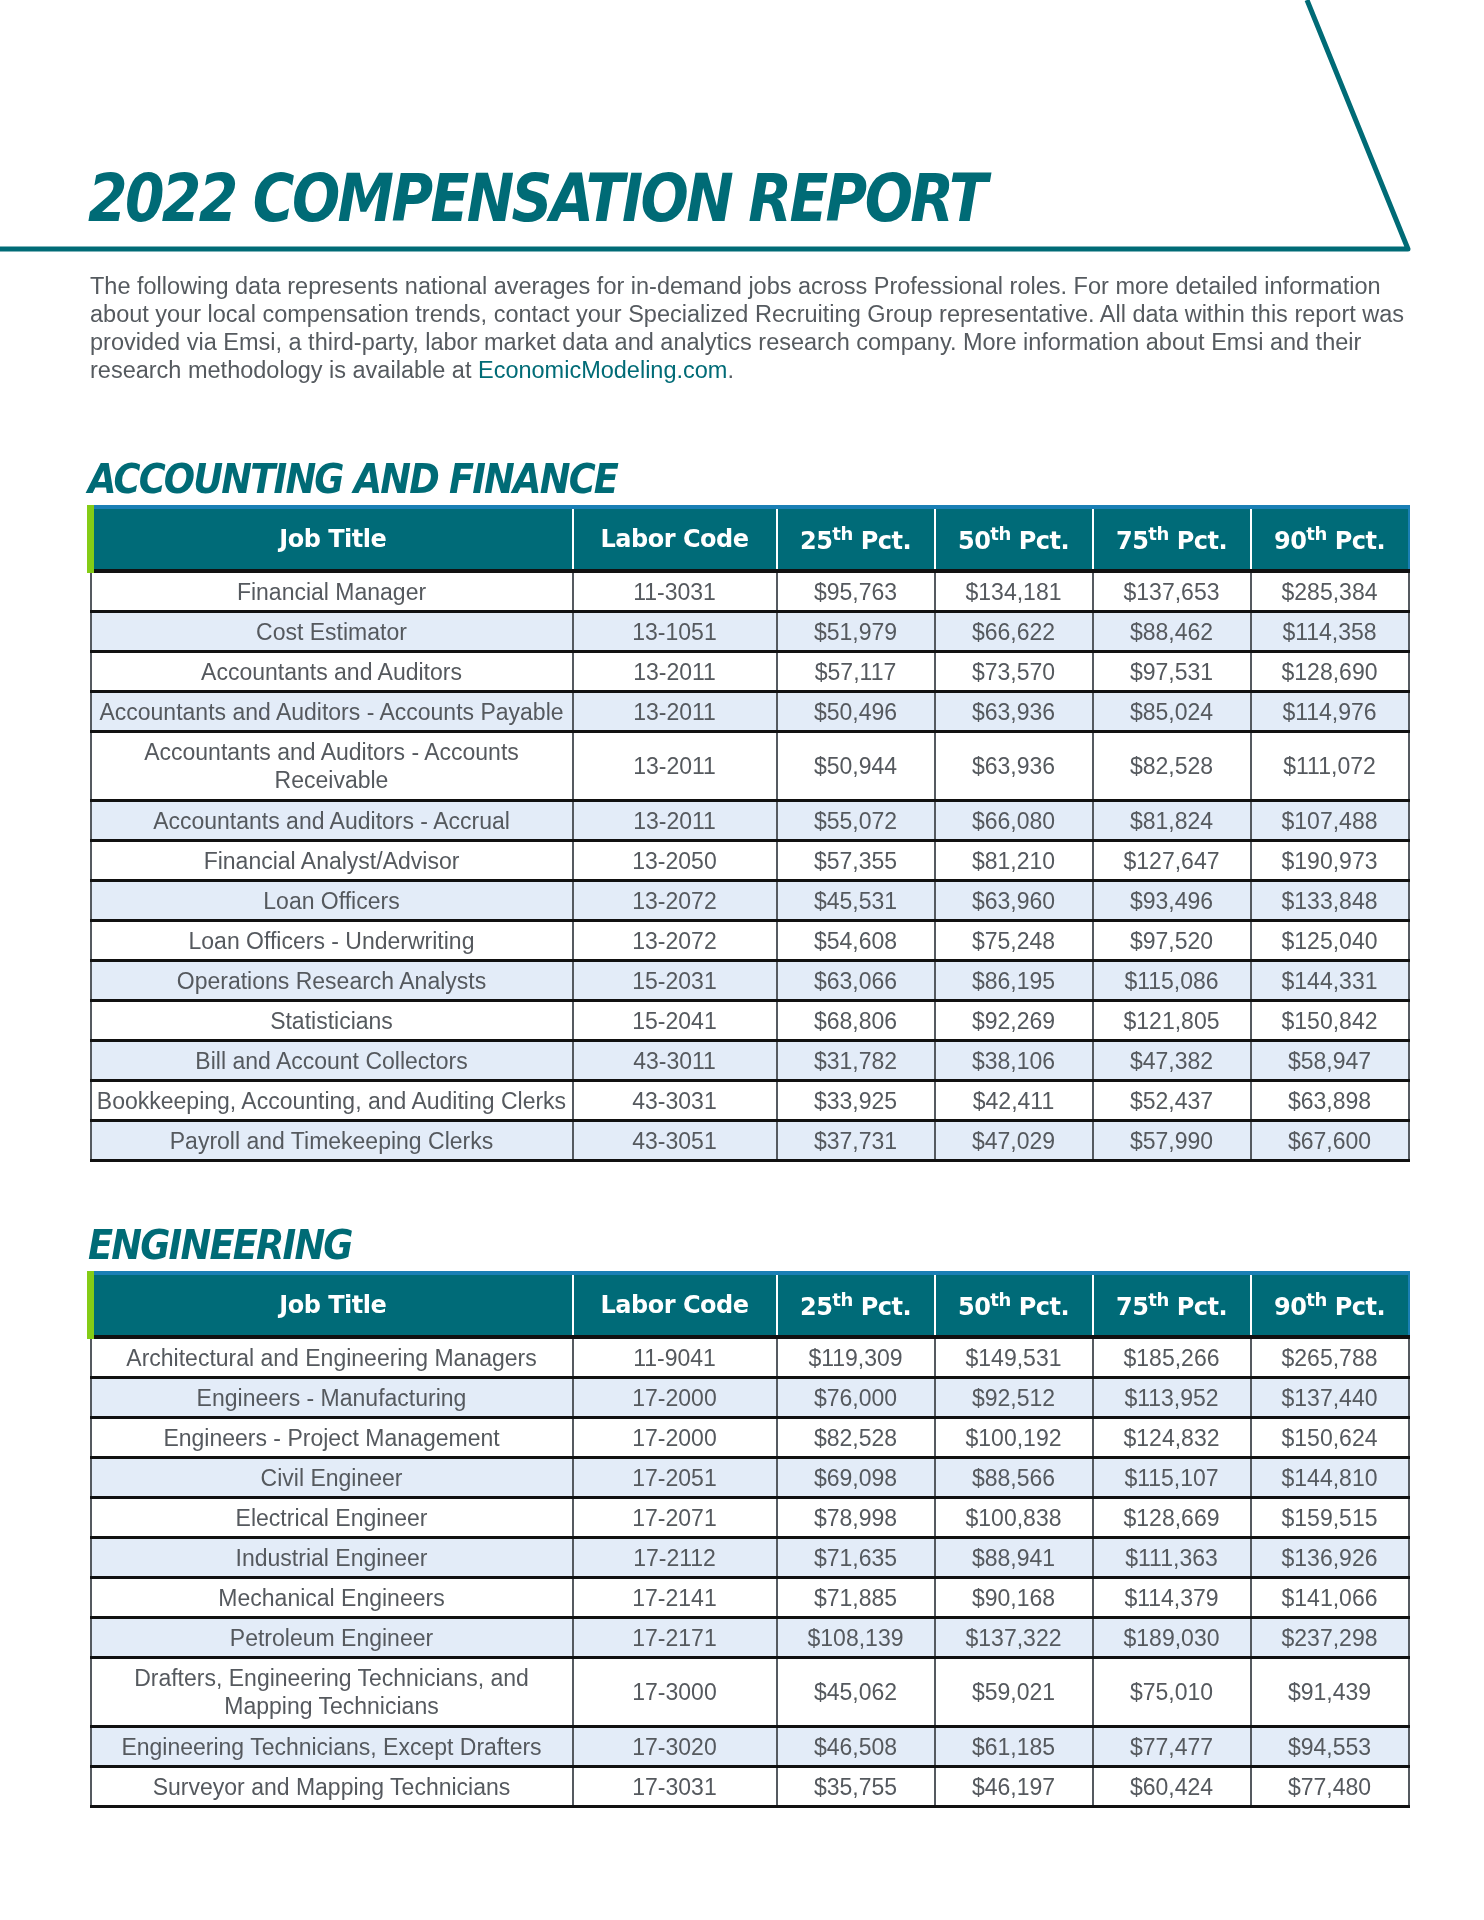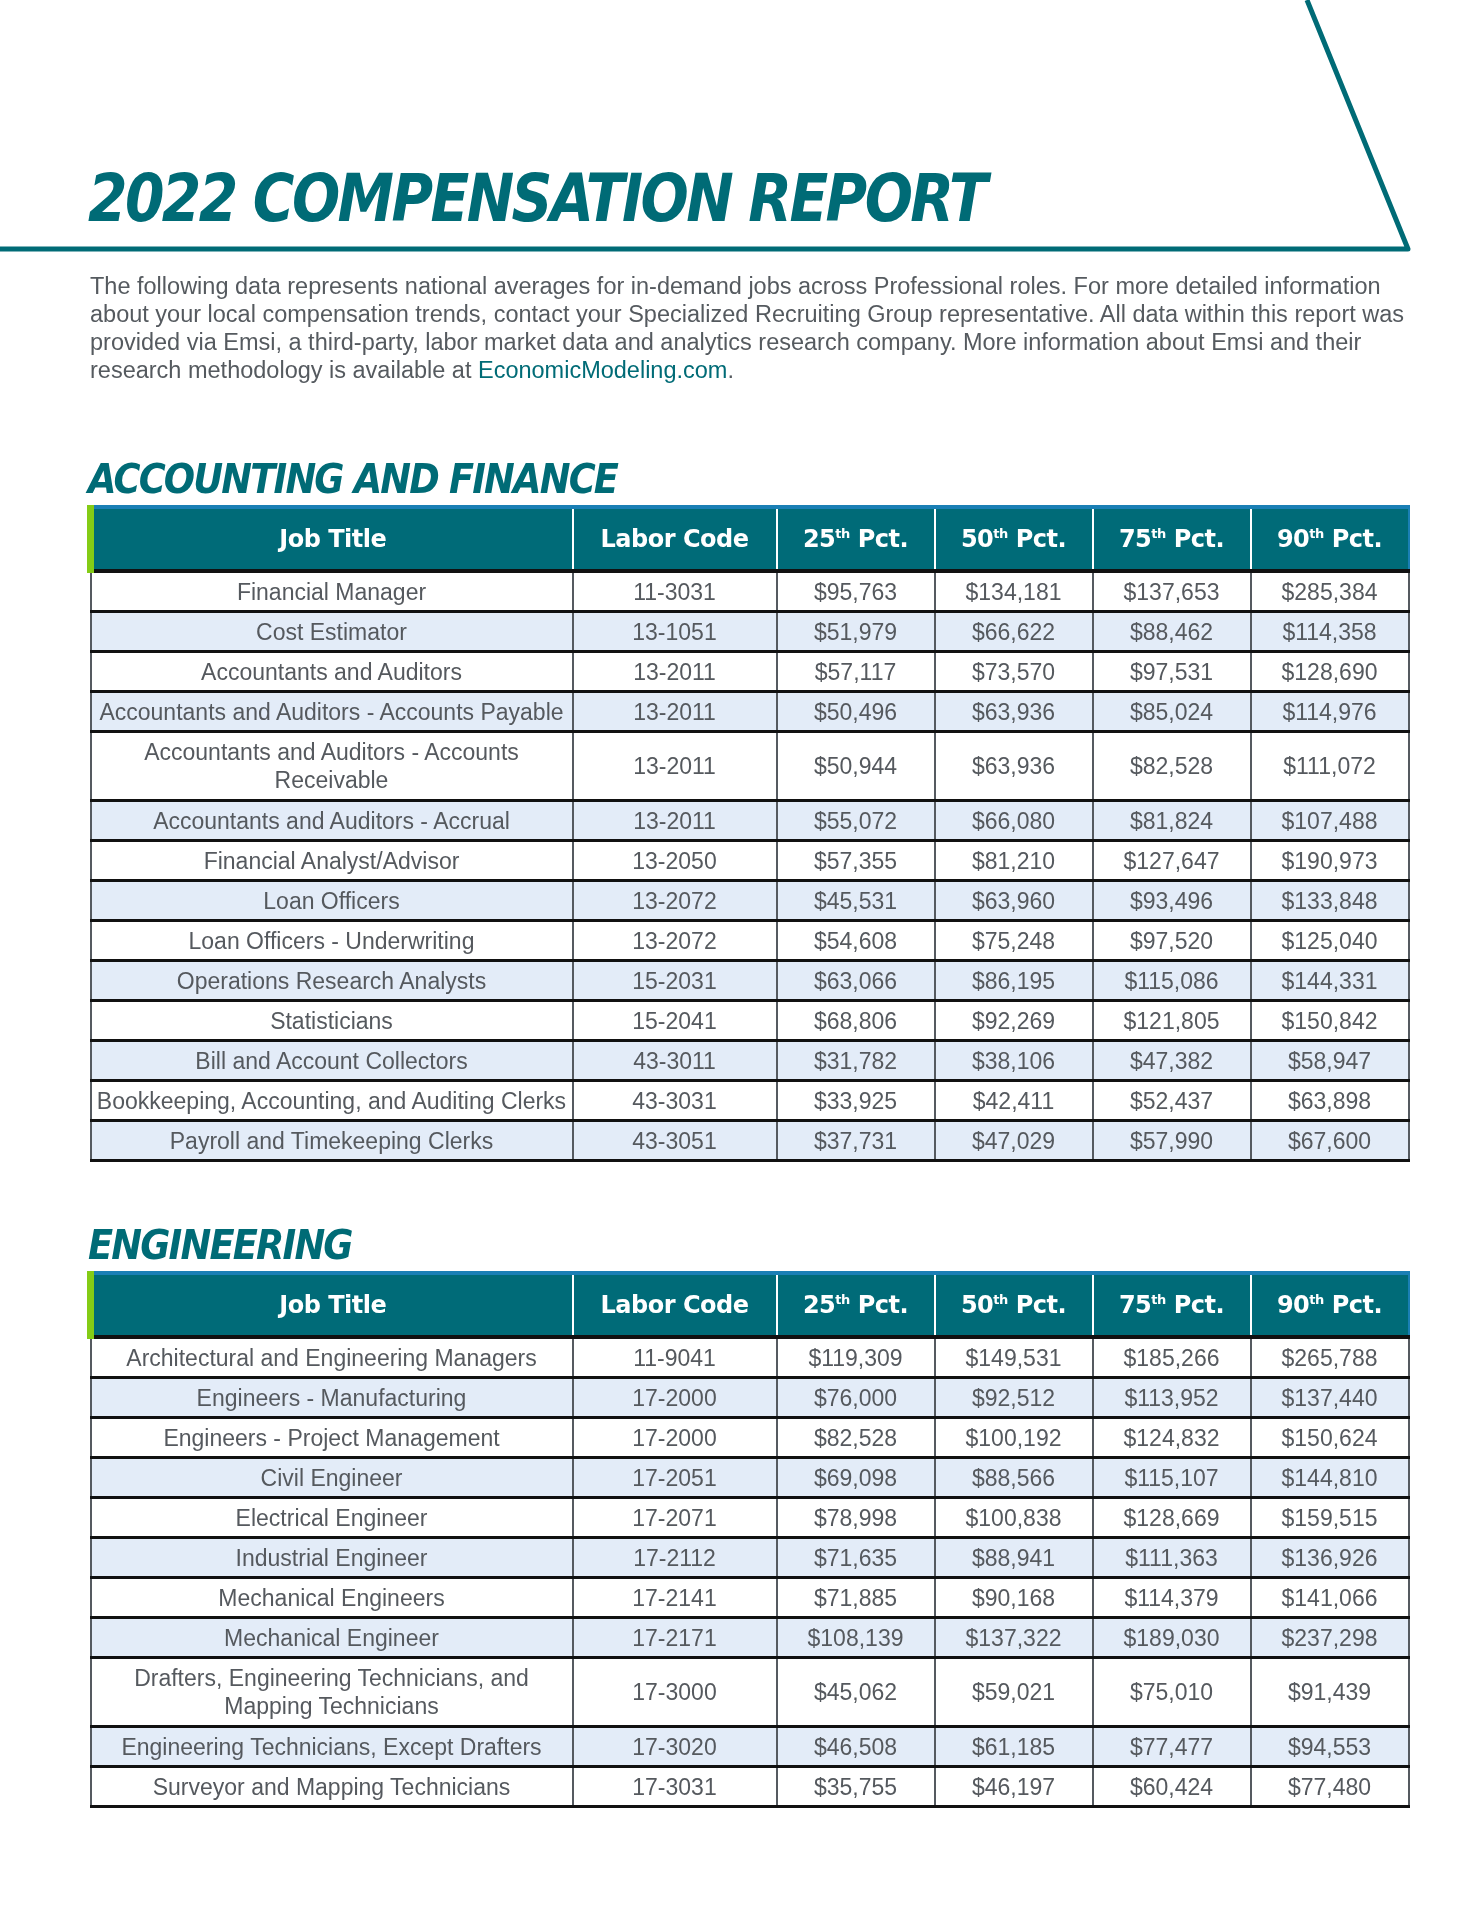--- a/index.html
+++ b/index.html
@@ -33,21 +33,21 @@
     table.comp col.c-code { width: 204px; }
     table.comp col.c-pct { width: 158px; }
     table.comp thead th {
       background: #006b78; color: #ffffff; height: 60px;
       font-family: "DejaVu Sans", sans-serif; font-weight: bold; font-size: 24px;
       border-left: 2px solid #ffffff; border-top: 4px solid #1a7fb5; text-align: center;
       padding: 0; letter-spacing: -0.5px;
     }
     table.comp thead th:first-child { border-left: 7px solid #84cc16; margin-left: 28px; }
     table.comp thead th:last-child { border-right: 2px solid #1a7fb5; }
-    table.comp thead th sup { font-size: 13px; vertical-align: 9px; }
+    table.comp thead th sup { font-size: 18px; vertical-align: 9px; }
     table.comp tbody td {
       text-align: center; font-size: 23px; color: #55595e; height: 37px; padding: 0 4px;
       border-left: 2px solid #555a60; border-right: 2px solid #555a60;
       border-bottom: 3px solid #111111; line-height: 28px;
     }
     table.comp tbody tr:first-child td { border-top: 4px solid #111111; }
     table.comp tbody tr:nth-child(even) td { background: #e3ecf8; }
     table.comp tbody tr.tall td { height: 66px; }
   </style>
 </head>
@@ -268,21 +268,21 @@
       </tr>
       <tr>
         <td>Mechanical Engineers</td>
         <td>17-2141</td>
         <td>$71,885</td>
         <td>$90,168</td>
         <td>$114,379</td>
         <td>$141,066</td>
       </tr>
       <tr>
-        <td>Mechanical Engineer</td>
+        <td>Petroleum Engineer</td>
         <td>17-2171</td>
         <td>$108,139</td>
         <td>$137,322</td>
         <td>$189,030</td>
         <td>$237,298</td>
       </tr>
       <tr class="tall">
         <td>Drafters, Engineering Technicians, and Mapping Technicians</td>
         <td>17-3000</td>
         <td>$45,062</td>

